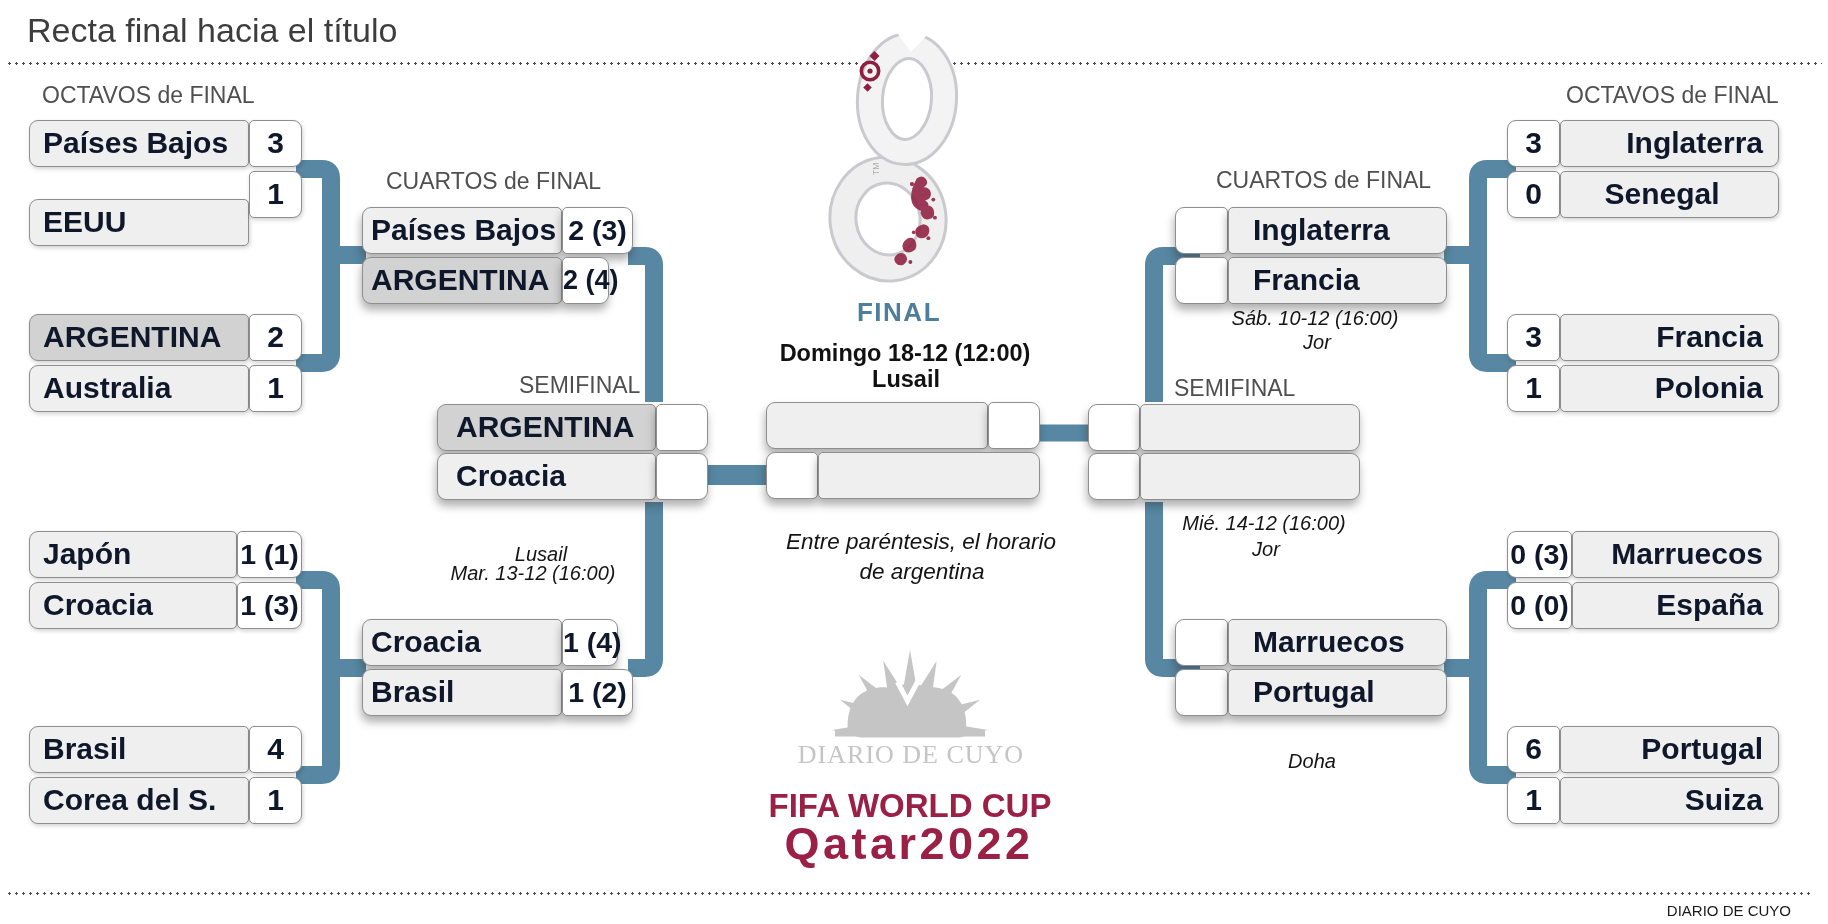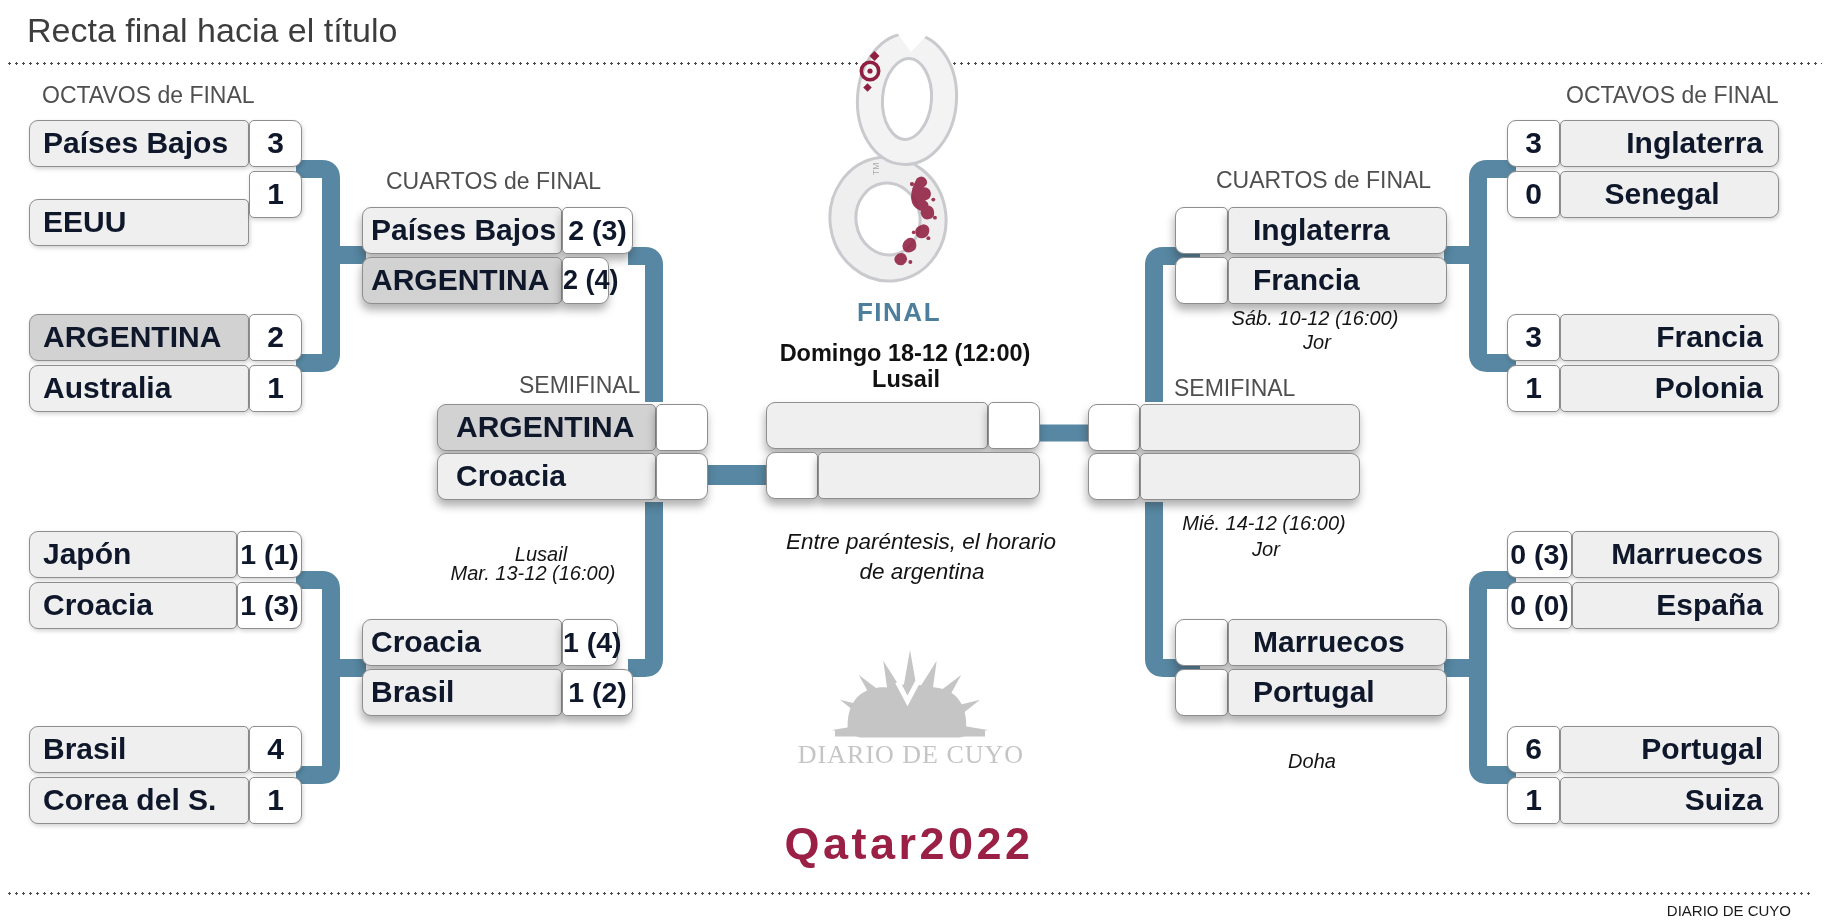--- a/index.html
+++ b/index.html
@@ -172,16 +172,17 @@
 <path d="M 959.9 737.5 L 987.9 729.9 L 959.2 725.3 L 957.3 717.7 L 980.1 699.8 L 951.9 706.8 L 947.2 700.5 L 961.2 675.1 L 938.0 692.5 L 932.7 689.4 L 936.7 660.7 L 921.2 685.3 L 916.1 684.4 L 910.0 650.0 L 903.9 684.4 L 898.8 685.3 L 883.3 660.7 L 887.3 689.4 L 882.0 692.5 L 858.8 675.1 L 872.8 700.5 L 868.1 706.8 L 839.9 699.8 L 862.7 717.7 L 860.8 725.3 L 832.1 729.9 L 860.1 737.5 Z"></path>
 <path d="M848 732 C846 710 854 694 871 689 C884 685 895 688 898 693 L907 708 L916 693 C919 688 930 685 943 689 C960 694 968 710 966 732 Z"></path>
 <rect x="835" y="731" width="150" height="5.5"></rect>
 </g>
 <path d="M897.5 682 L907.5 701 L917.5 682" stroke="#ffffff" stroke-width="5" fill="none"></path>
 <g fill="#c5c5c6">
 </g>
 <text x="911" y="763" font-family="Liberation Serif" font-size="26" fill="#c5c5c6" text-anchor="middle" letter-spacing="1">DIARIO DE CUYO</text>
 </svg>
 
+<div style="position:absolute;left:610px;top:787px;width:600px;text-align:center;font-weight:700;font-size:33px;letter-spacing:0px;color:#9a2145;">FIFA WORLD CUP</div>
 <div style="position:absolute;left:609px;top:818px;width:600px;text-align:center;font-weight:700;font-size:45px;letter-spacing:3.5px;color:#9a2145;">Qatar2022</div>
 
 <div style="position:absolute;left:1491px;top:902px;width:300px;text-align:right;font-size:15px;letter-spacing:0px;color:#1a1a1a;">DIARIO DE CUYO</div>
 </div>
 
 </body></html>

